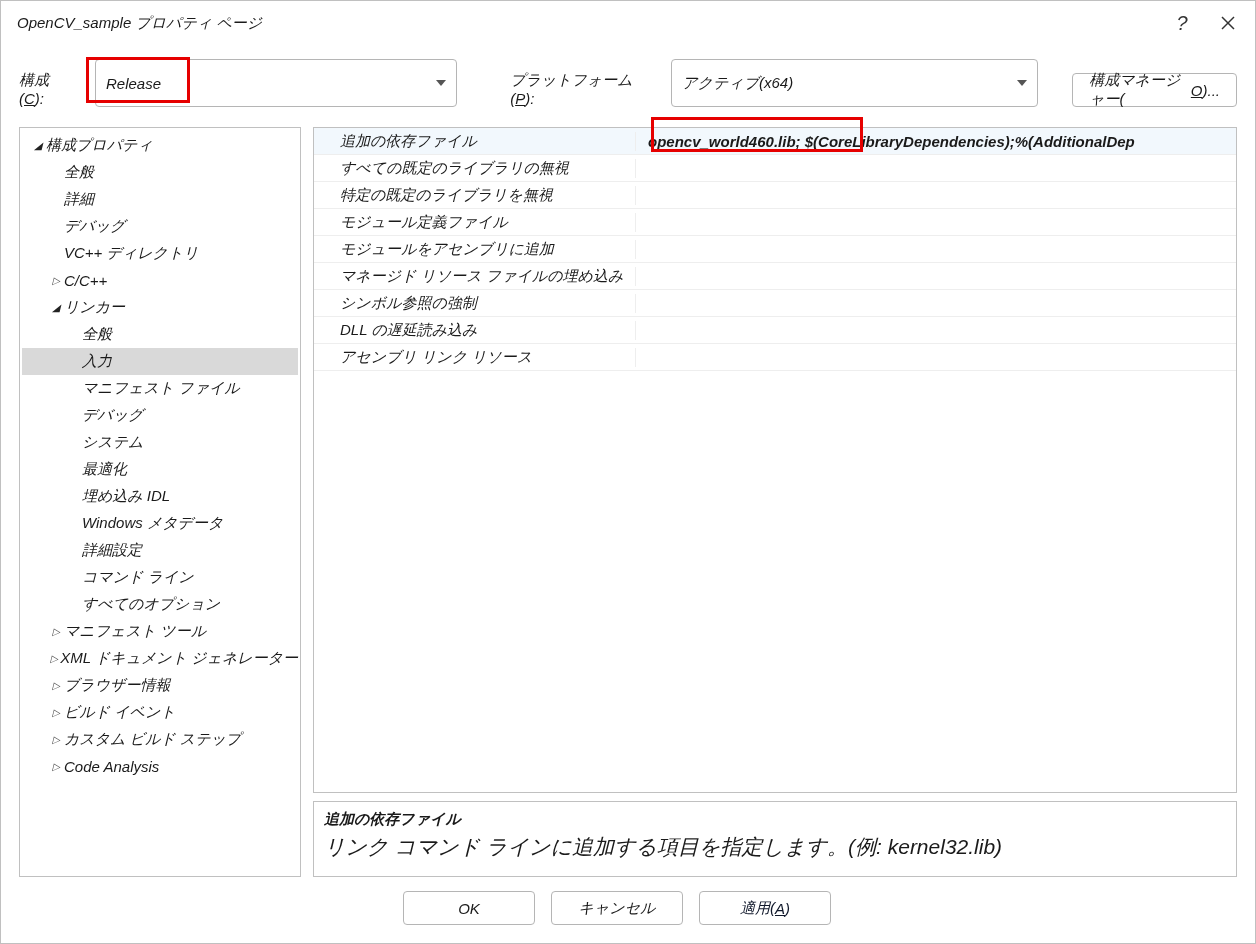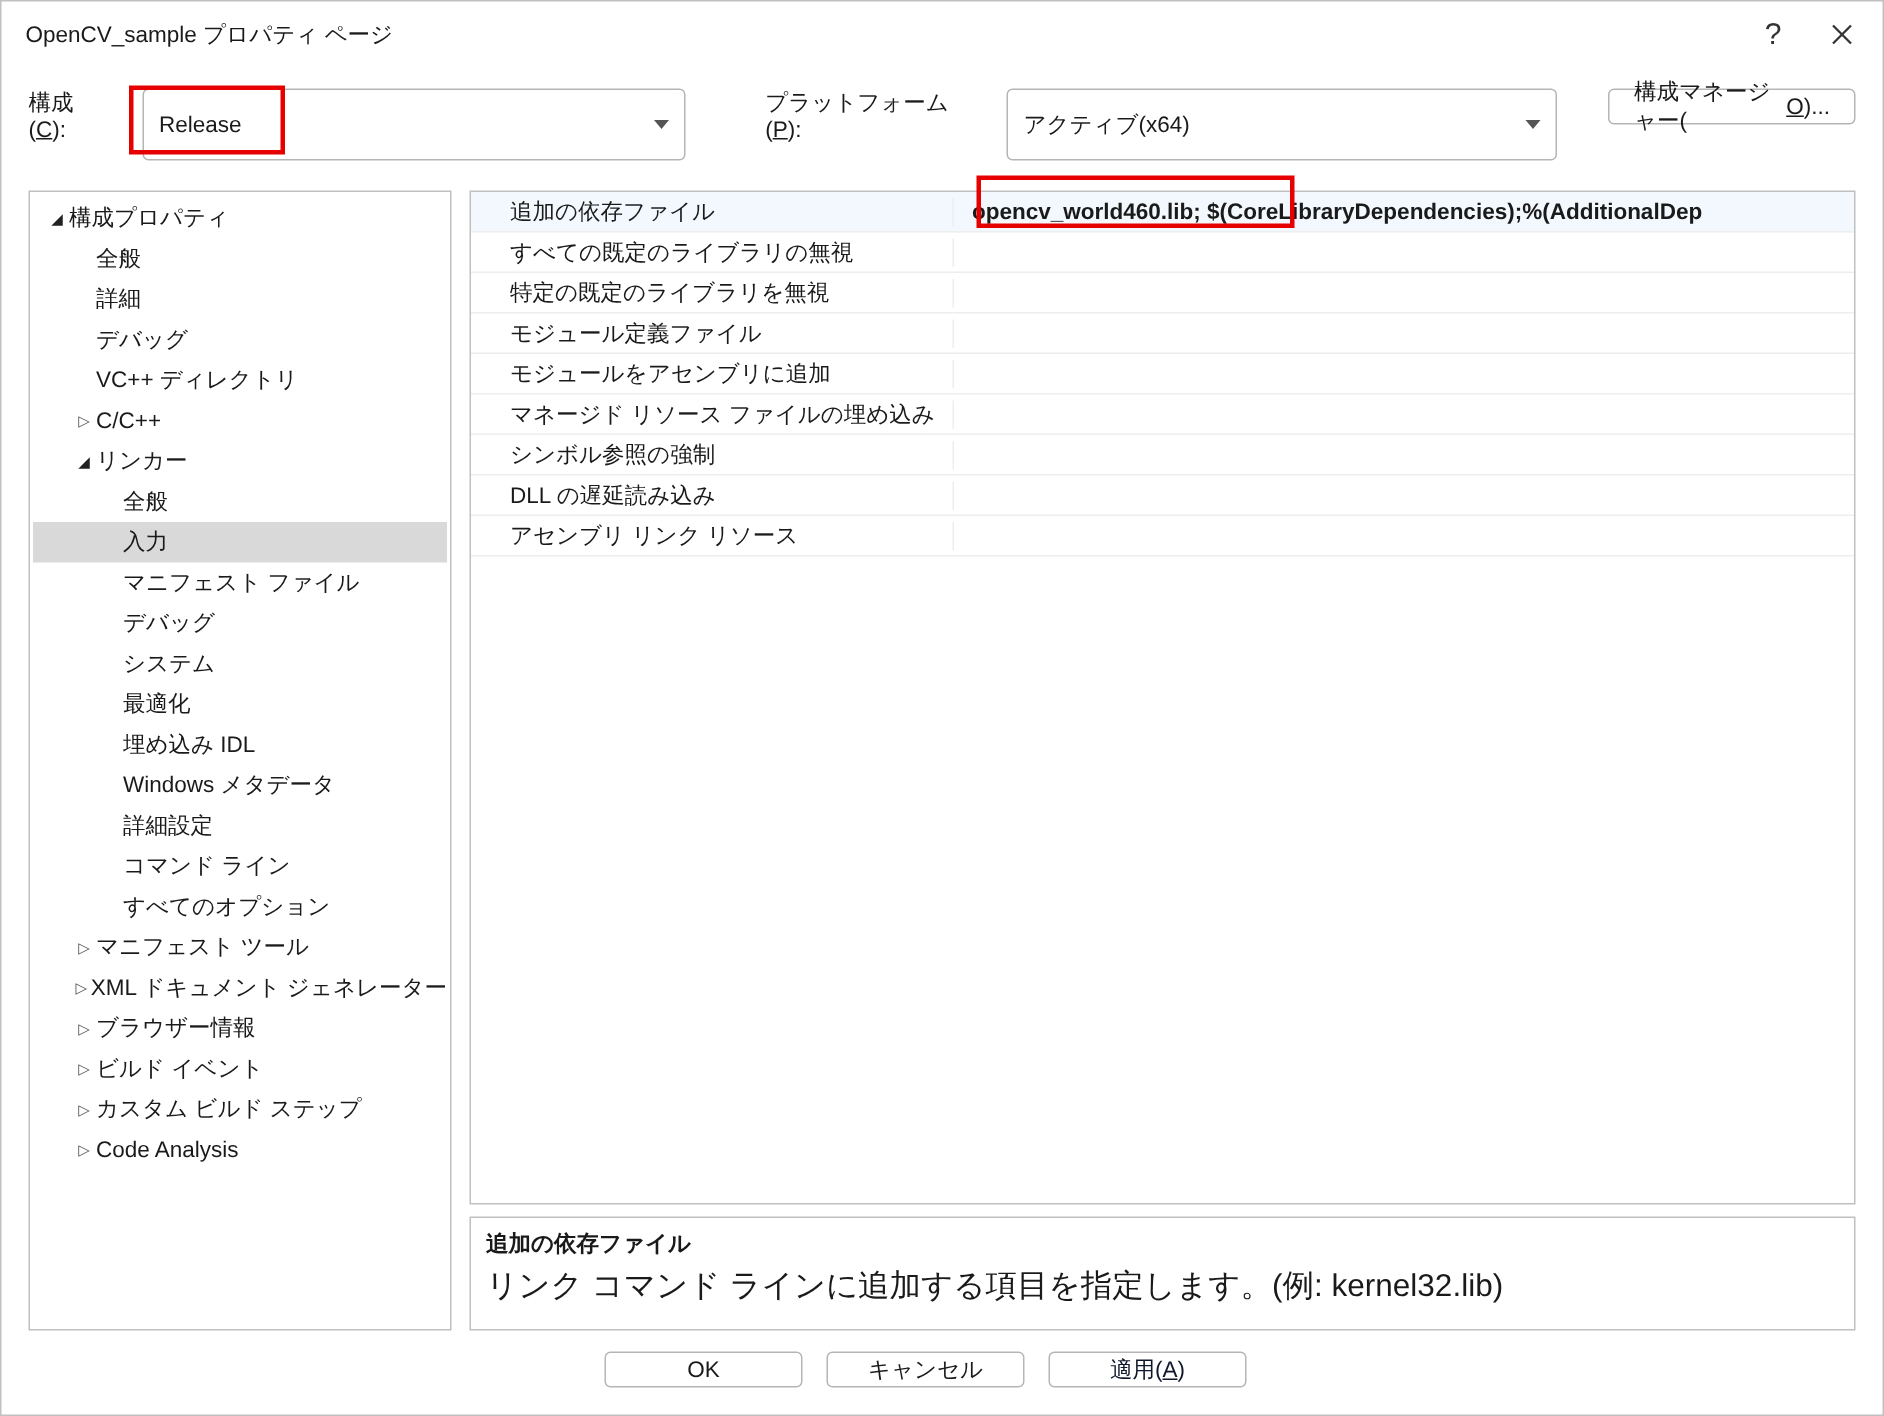--- a/index.html
+++ b/index.html
@@ -12,20 +12,21 @@
   height: 944px;
   overflow: hidden;
 }
 .dialog {
   width: 1256px;
   height: 944px;
   border: 1px solid #c0c0c0;
   background: #fff;
   display: flex;
   flex-direction: column;
+  font-style: italic;
 }
 .titlebar {
   height: 44px;
   display: flex;
   align-items: center;
   padding: 0 4px 0 16px;
   font-size: 15px;
 }
 .titlebar-text { flex: 1; }
 .titlebar-btn {
@@ -35,21 +36,21 @@
   align-items: center;
   justify-content: center;
   font-size: 18px;
   color: #333;
 }
 .titlebar-btn.close svg { width: 14px; height: 14px; }
 .titlebar-btn.help { font-family: Arial; font-size: 20px; }
 
 .toolbar-row {
   display: flex;
-  align-items: flex-start;
+  align-items: flex-end;
   padding: 14px 18px 20px 18px;
   gap: 20px;
 }
 .label { font-size: 15px; }
 .underline-key { text-decoration: underline; }
 .combo {
   height: 48px;
   border: 1px solid #b5b5b5;
   border-radius: 4px;
   background: #fff;
@@ -65,21 +66,21 @@
   right: 10px;
   top: 50%;
   transform: translateY(-3px);
   border-left: 5px solid transparent;
   border-right: 5px solid transparent;
   border-top: 6px solid #555;
 }
 .combo-config { width: 395px; margin-left: 6px; }
 .combo-platform { width: 400px; margin-left: 8px; }
 .btn {
-  height: 24px;
+  height: 34px;
   border: 1px solid #b5b5b5;
   border-radius: 4px;
   background: #fff;
   padding: 0 16px;
   font-size: 15px;
   display: flex;
   align-items: center;
   justify-content: center;
 }
 .btn-cfgmgr { width: 178px; margin-left: 14px; }

